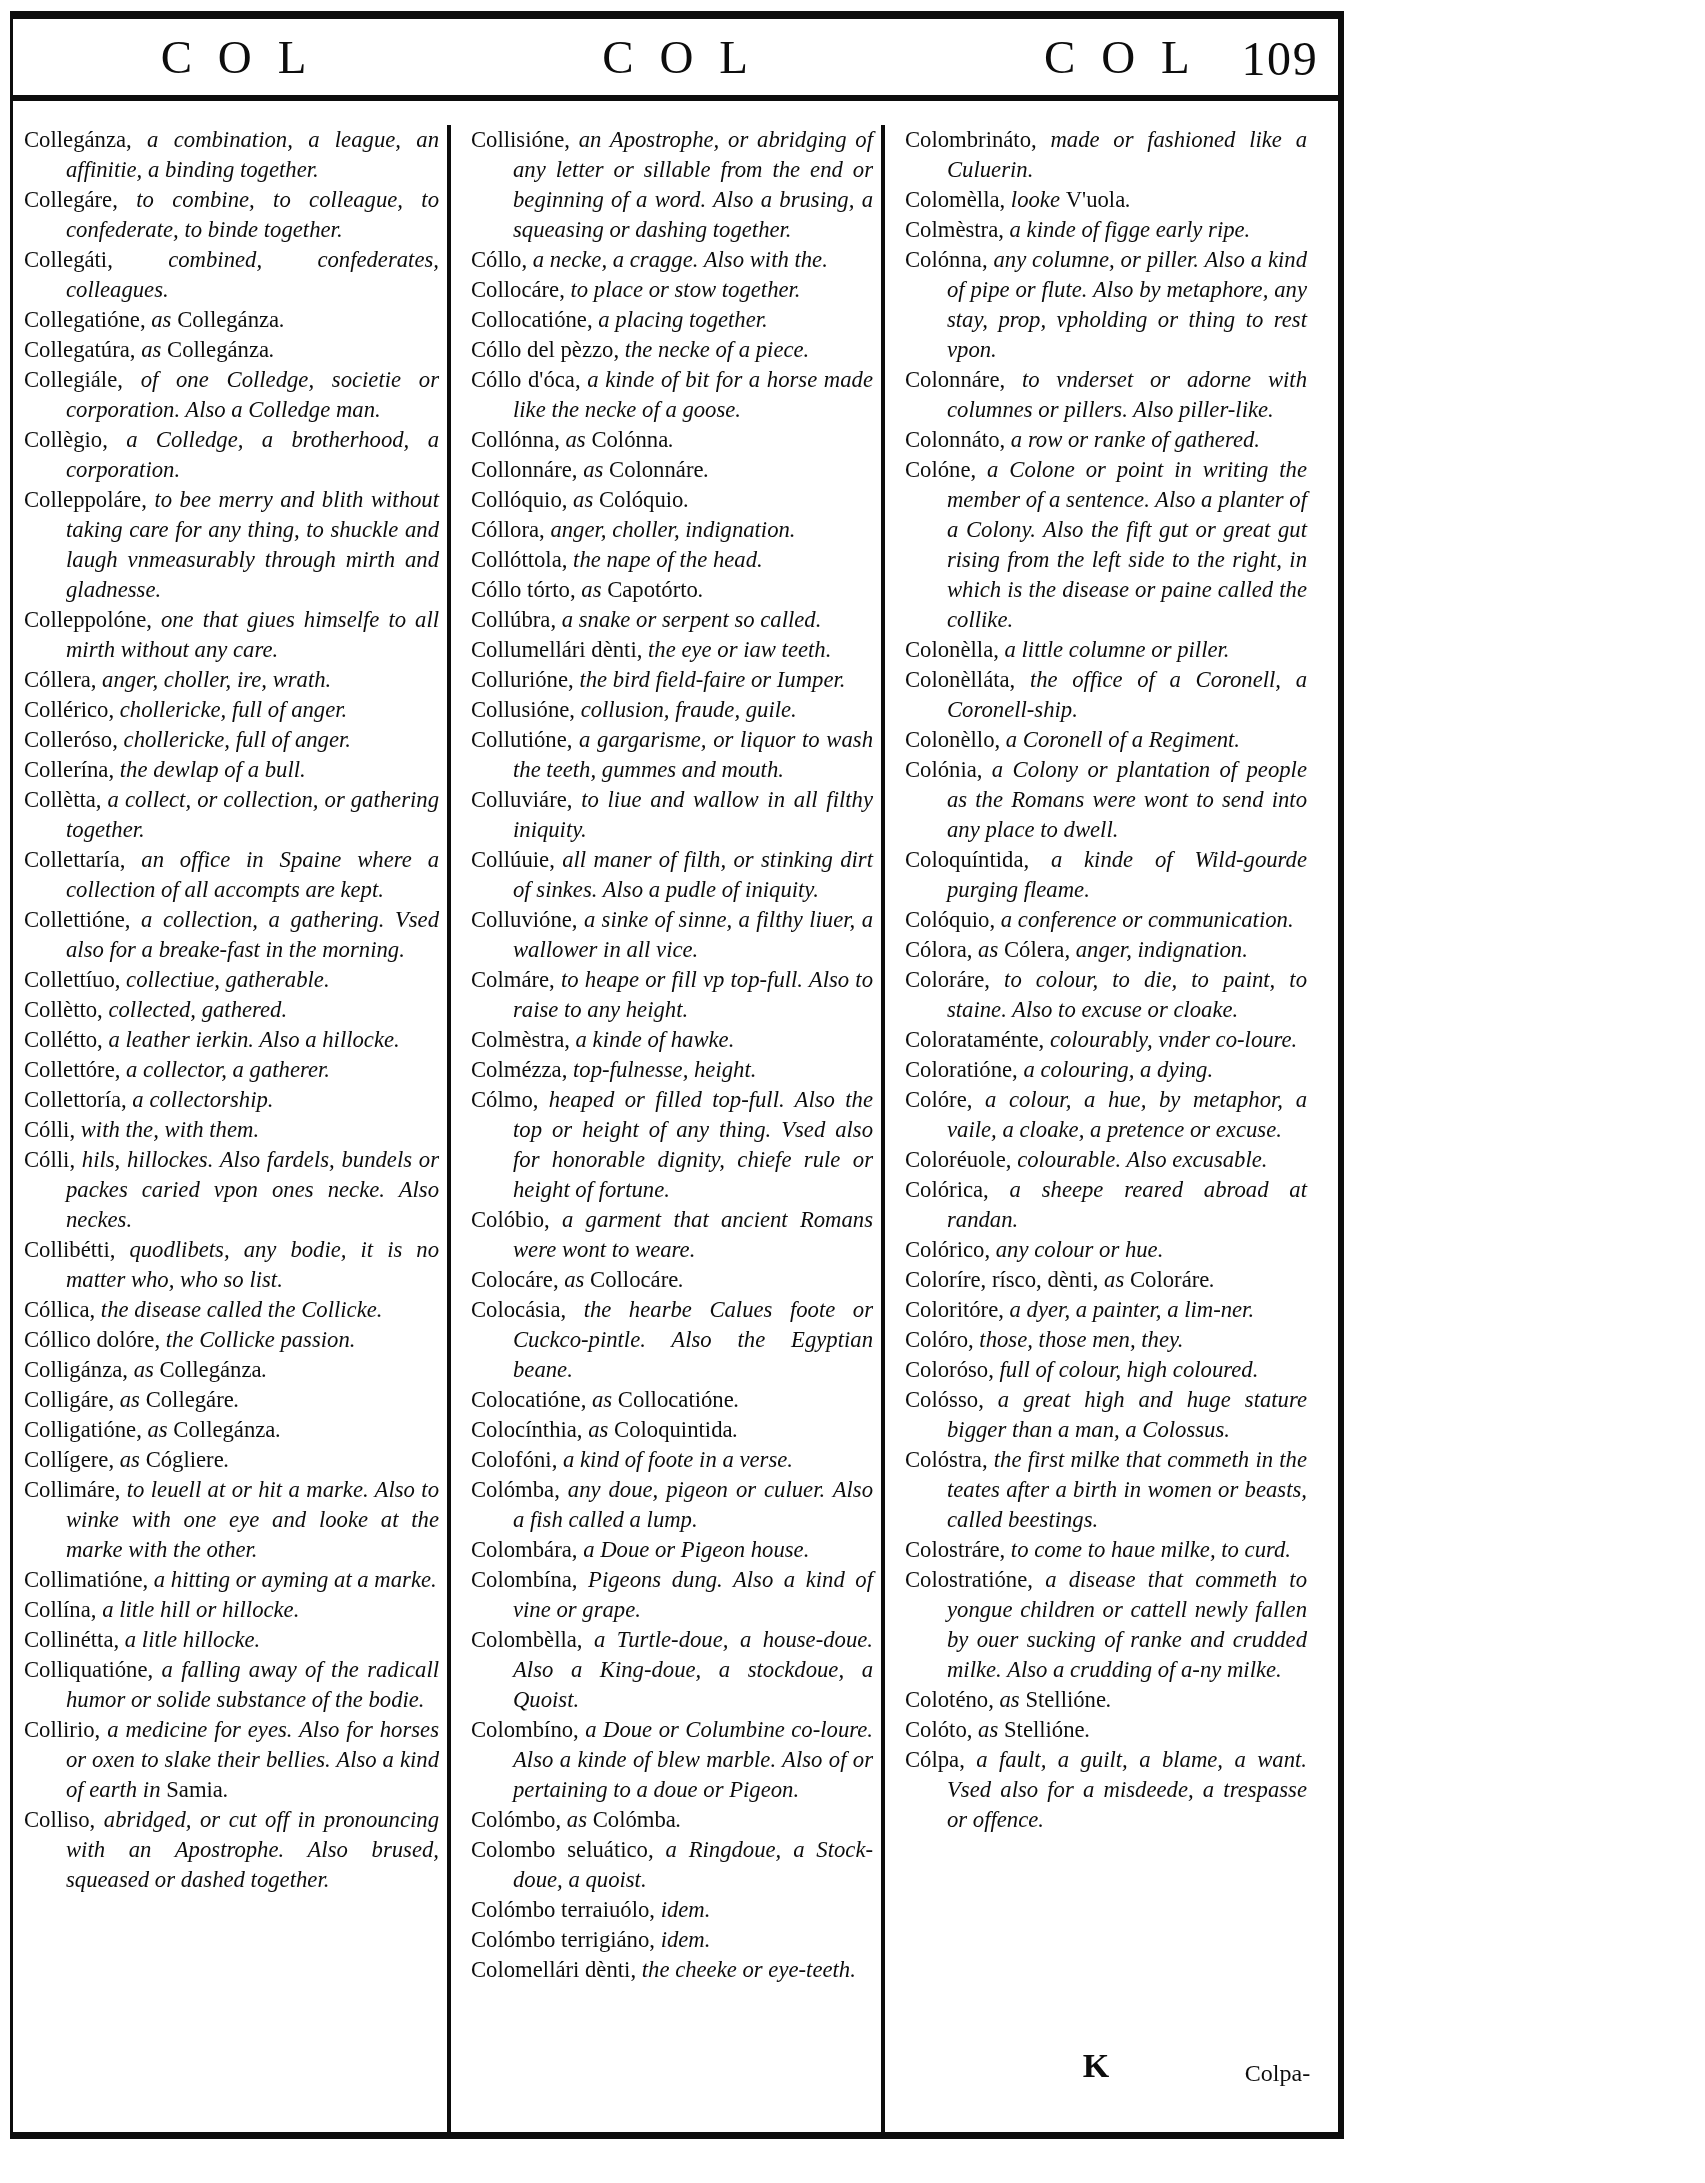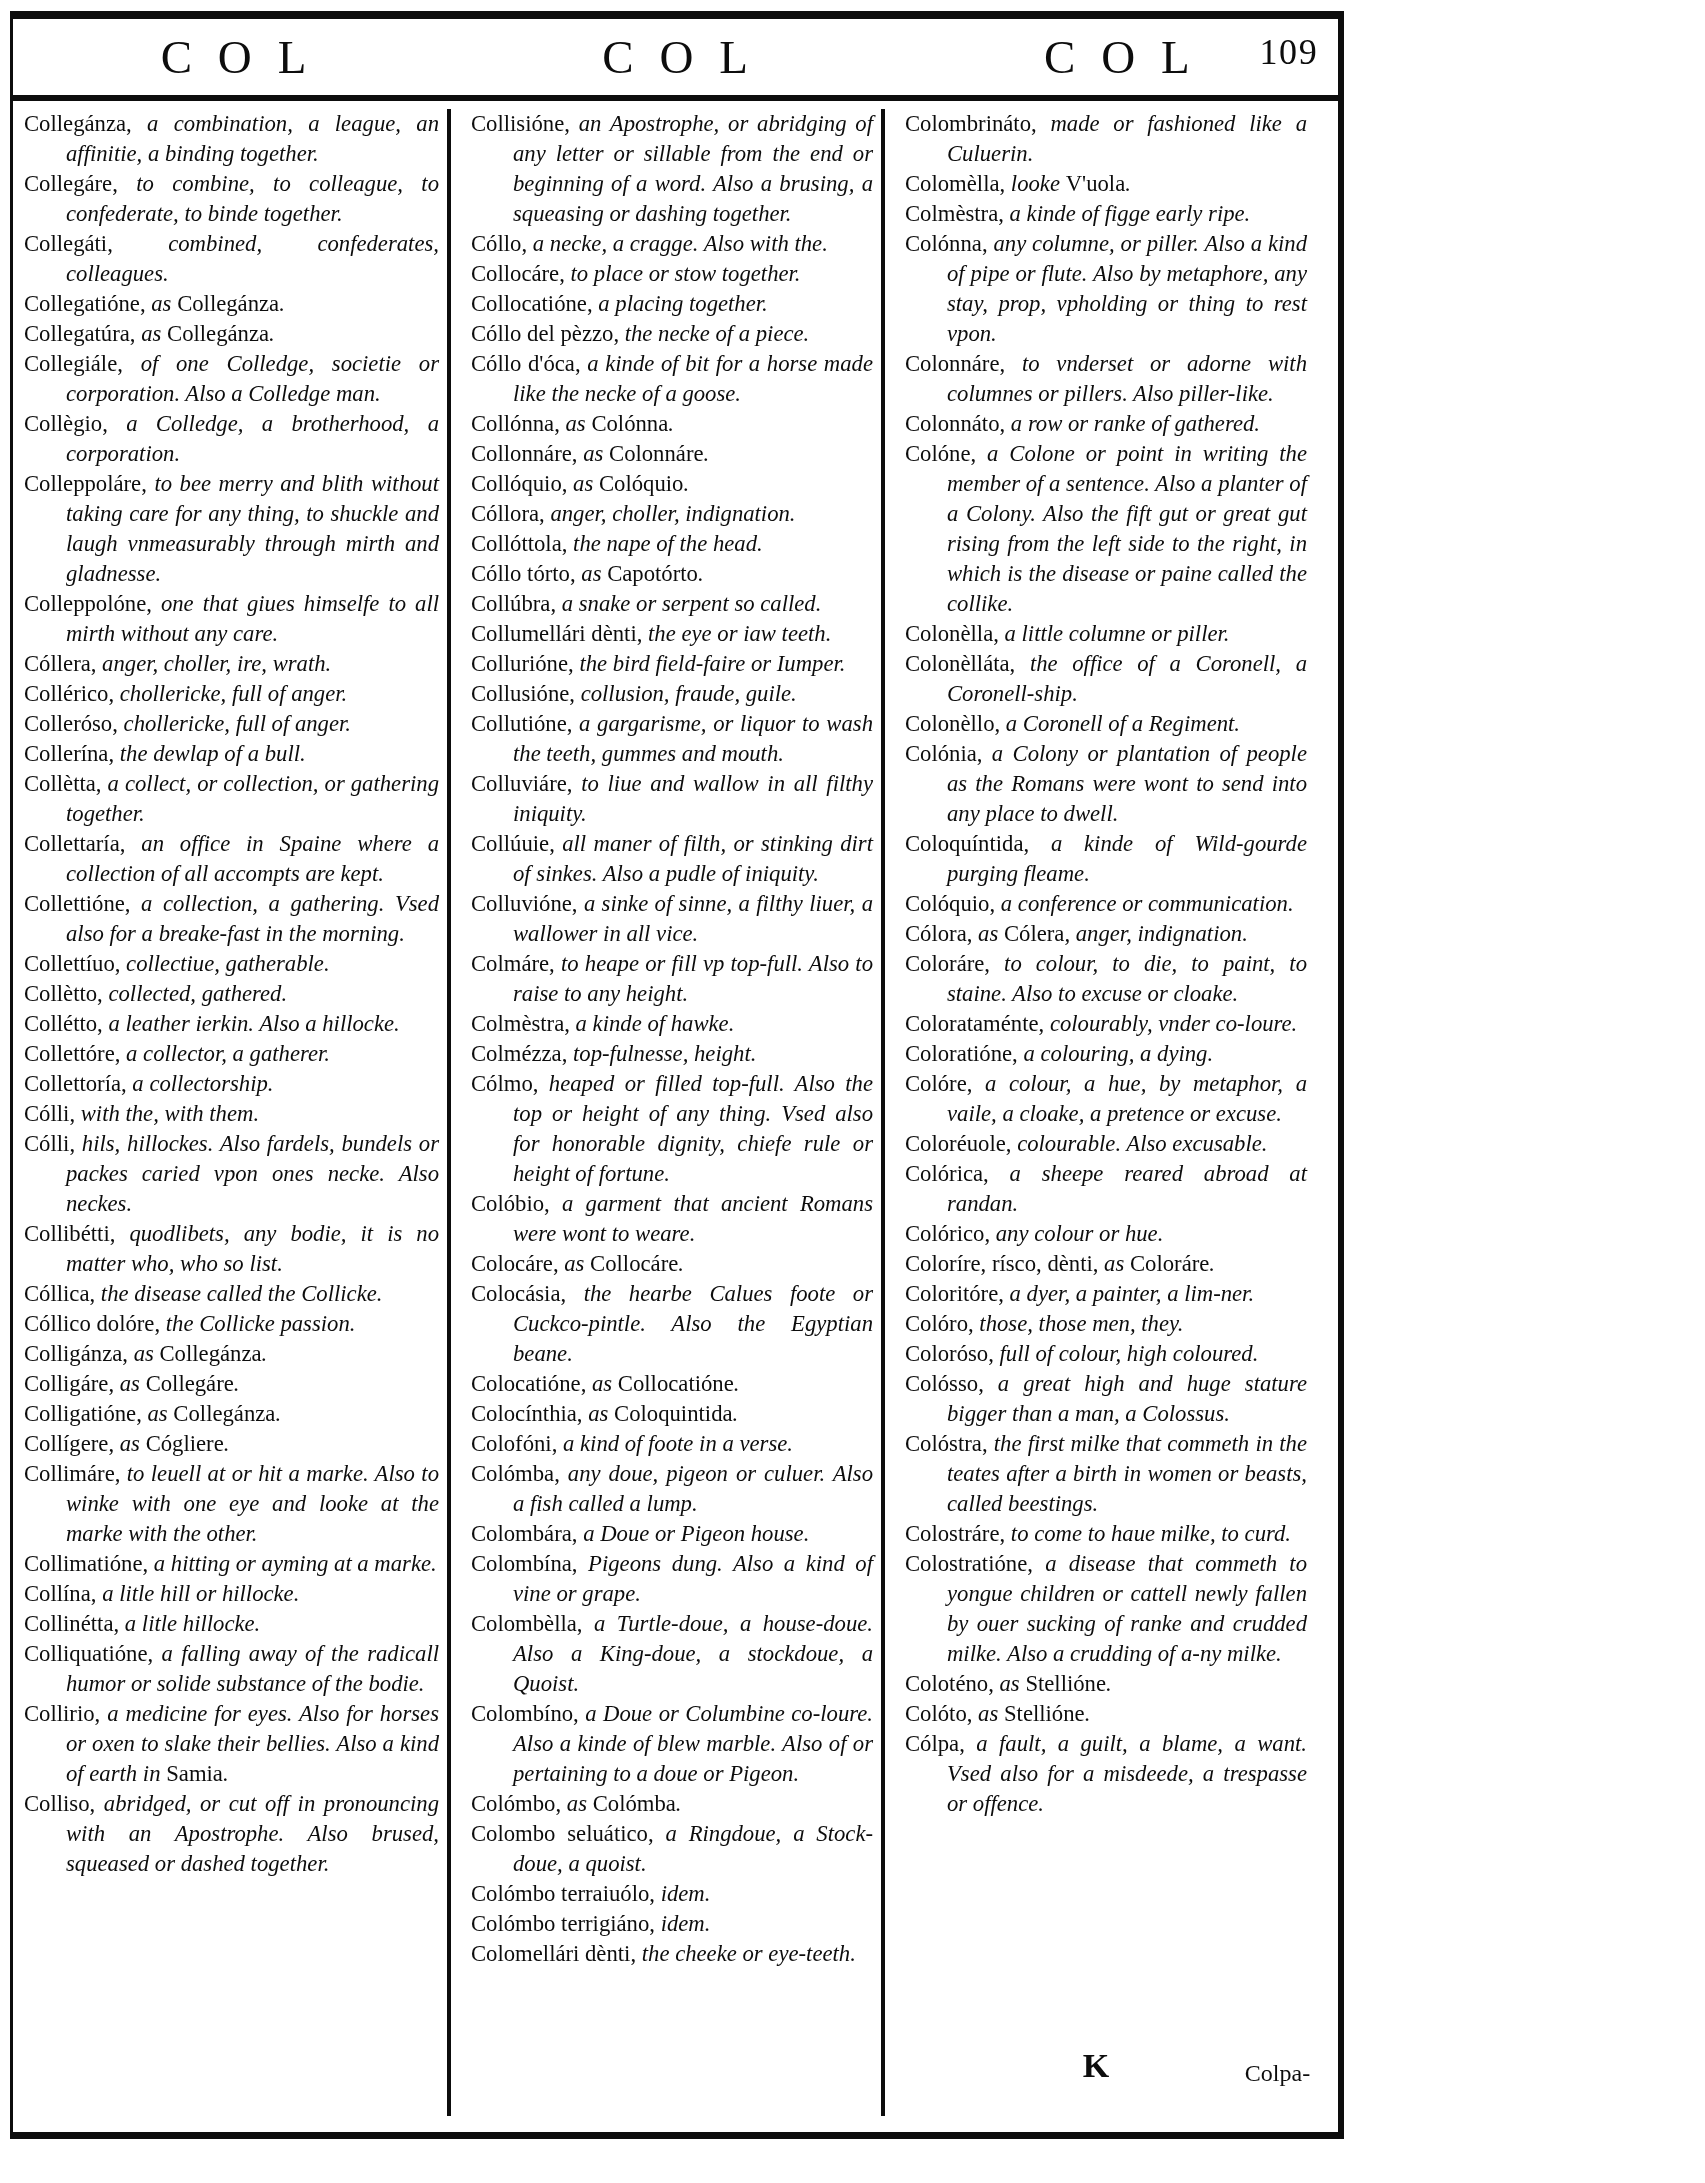--- a/index.html
+++ b/index.html
@@ -39,27 +39,28 @@
     text-align: center;
     font-size: 47px;
     letter-spacing: 0.55em;
     text-indent: 0.55em; 
     font-weight: 400;
   }
   .running-title:last-of-type { flex: 0.85 1 0; }
   .page-number {
     position: absolute;
     right: 19.4px; top: 11.3px;
-    font-size: 36px;
+    font-size: 48px;
     letter-spacing: 1.6px;
   }
   .cols {
     display: flex;
     padding: 8px 0 0 11.3px;
     align-items: stretch;
+    margin-top: 16px;
   }
   .col {
     width: 423px;
     min-height: 2007px;
     padding-right: 8px;
     box-sizing: border-box;
   }
   .col + .col {
     border-left: 4.9px solid #0d0d0d;
     padding-left: 20px;

